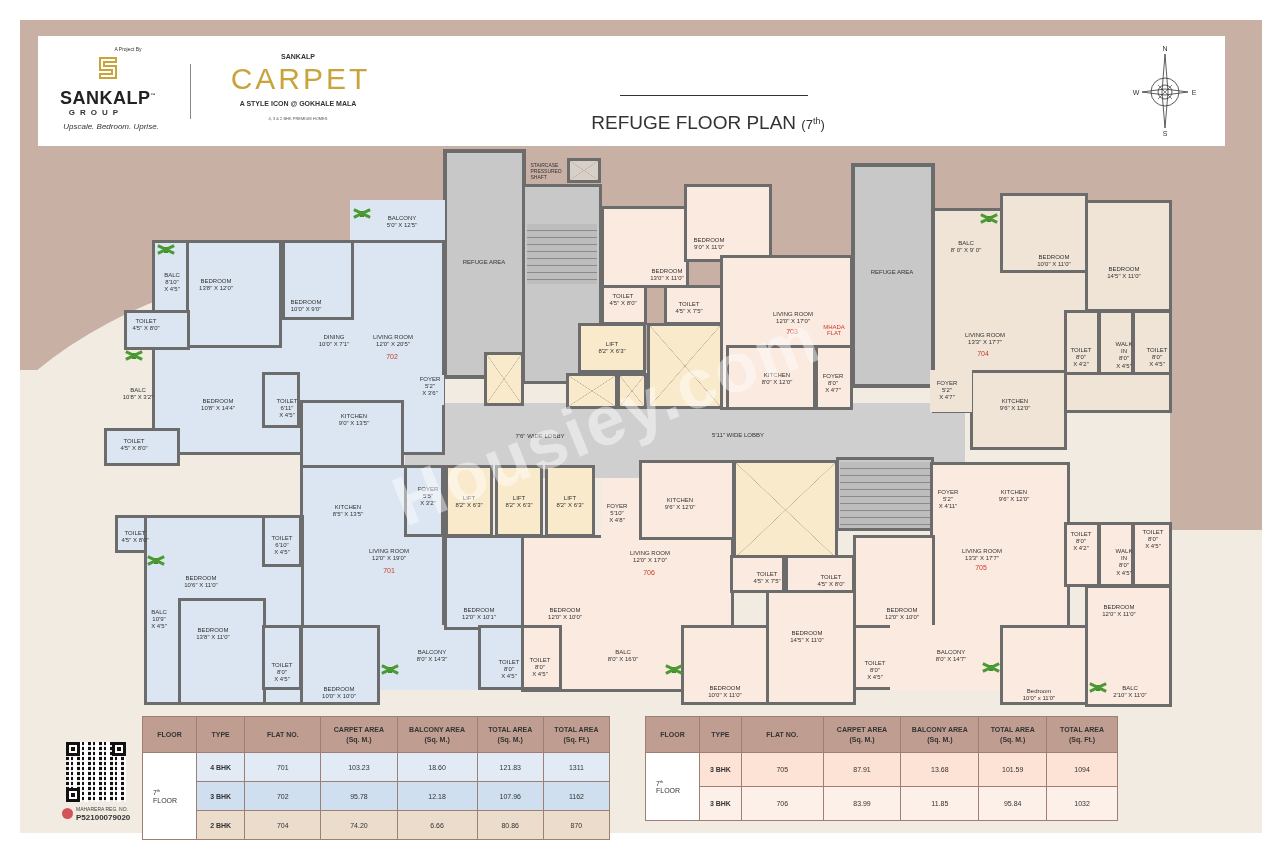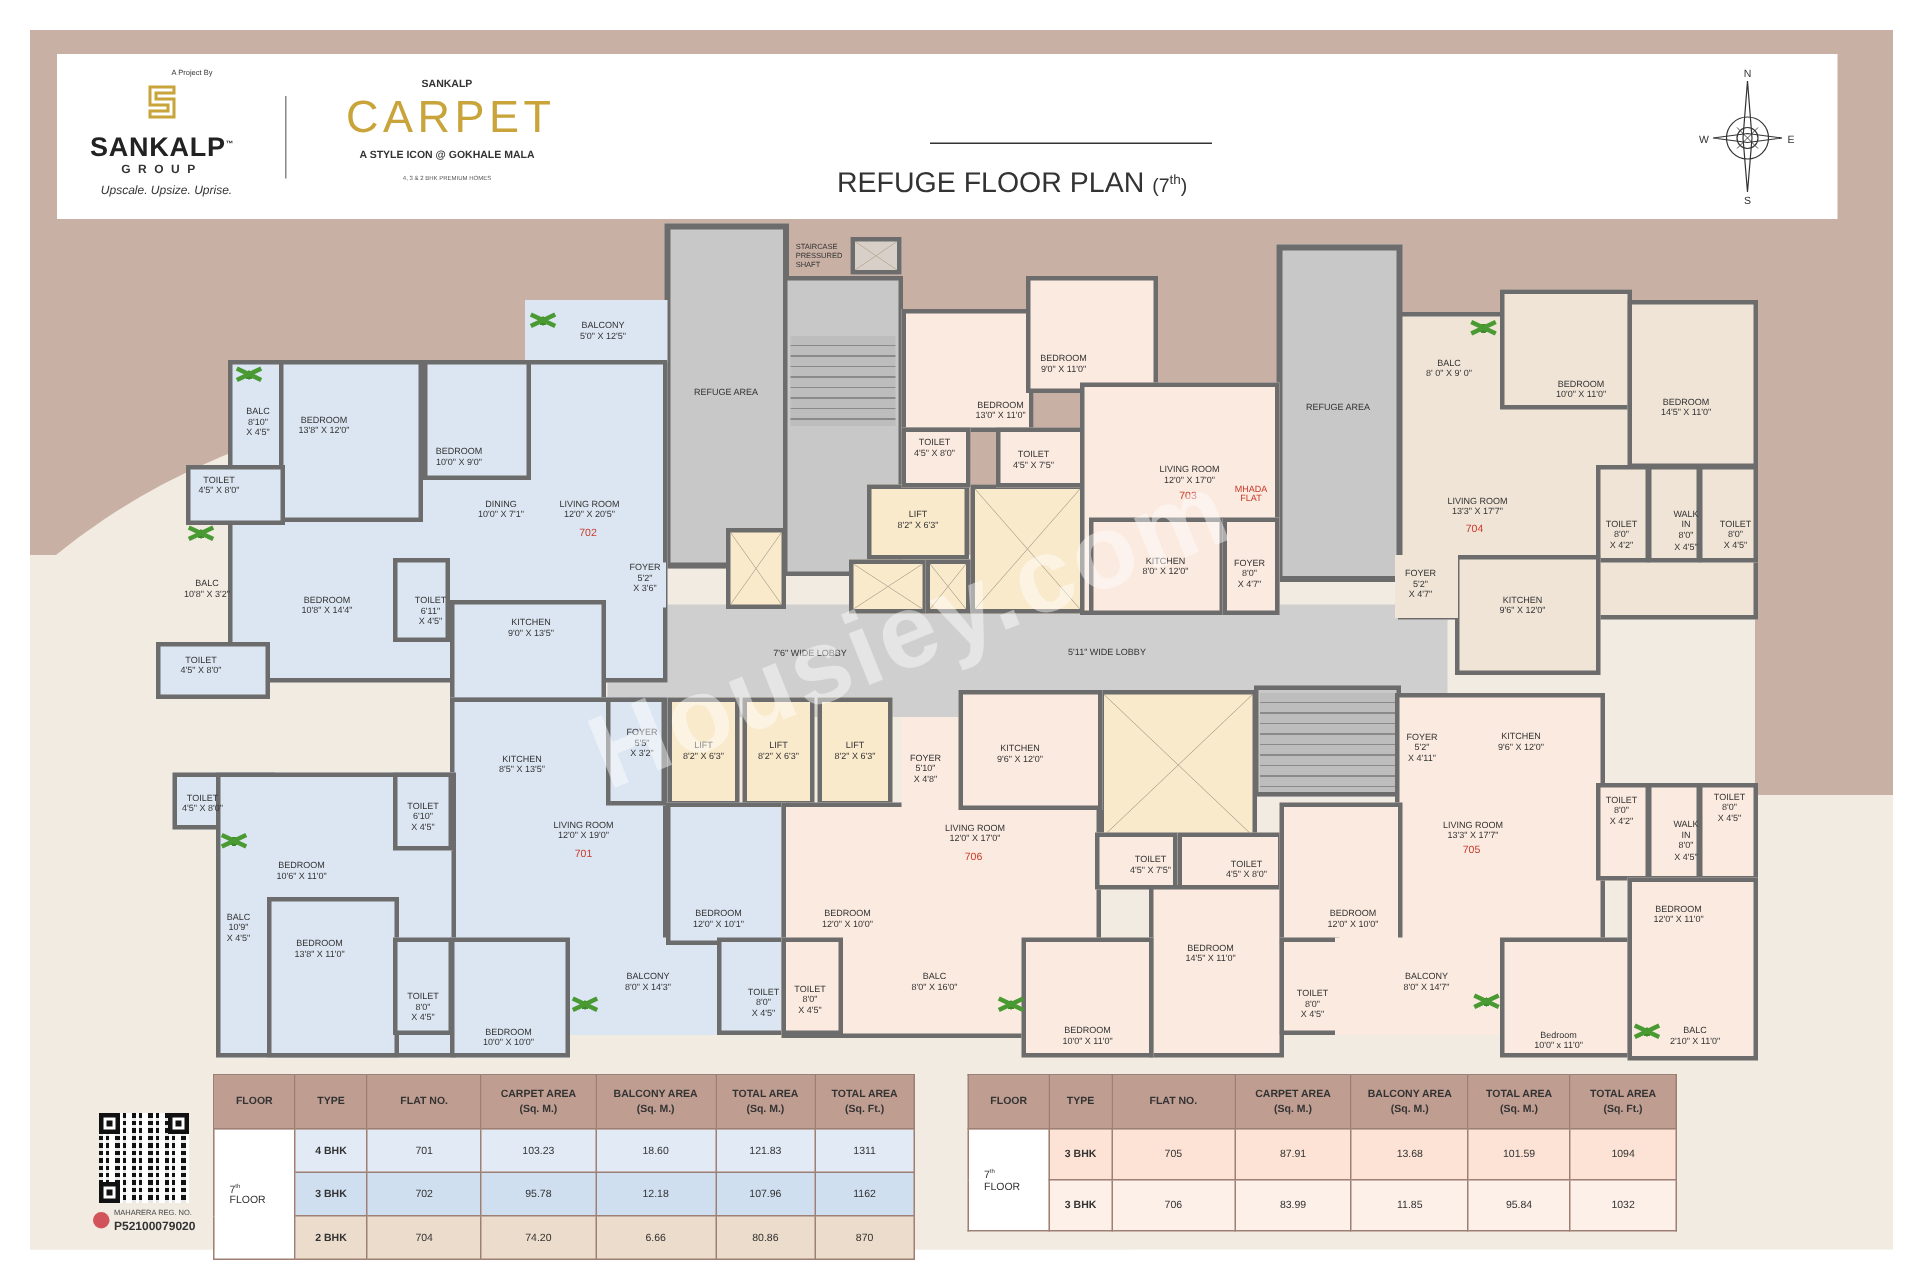--- a/index.html
+++ b/index.html
@@ -9,30 +9,30 @@
   #canvas { position: absolute; left: 20px; top: 20px; width: 1242px; height: 813px; background: #f1ebe2; overflow: hidden; }
   #taupe-top { position: absolute; left: 0; top: 0; width: 1242px; height: 350px; background: #c9b0a5; }
   #cream-curve { position: absolute; left: -150px; top: 250px; width: 900px; height: 900px; border-radius: 50%; background: #f1ebe2; }
   #taupe-right { position: absolute; left: 1150px; top: 330px; width: 92px; height: 180px; background: #c9b0a5; }
 
   #header { position: absolute; left: 38px; top: 36px; width: 1187px; height: 110px; background: #ffffff; }
   .h-logo { position: absolute; text-align: center; }
   #project-by { left: 60px; top: 10px; width: 60px; font-size: 5px; color: #333; }
   #sankalp-mark { position: absolute; left: 58px; top: 20px; width: 24px; height: 26px; }
   #group-name { left: 20px; top: 52px; width: 100px; font-size: 18px; font-weight: bold; color: #222; letter-spacing: 0.5px; }
-  #group-word { left: 20px; top: 72px; width: 100px; font-size: 8px; letter-spacing: 5px; color: #333; font-weight: bold; }
+  #group-word { left: 8px; top: 72px; width: 100px; font-size: 8px; letter-spacing: 5px; color: #333; font-weight: bold; }
   #group-tagline { left: 18px; top: 86px; width: 110px; font-size: 8px; font-style: italic; color: #333; }
   #header-divider { position: absolute; left: 152px; top: 28px; width: 1px; height: 55px; background: #888; }
   #sierra-pre { left: 180px; top: 17px; width: 160px; font-size: 7px; font-weight: bold; color: #333; }
   #sierra-name { left: 170px; top: 26px; width: 185px; font-size: 30px; color: #c8a43a; letter-spacing: 3px; font-weight: normal; }
   #sierra-tag { left: 170px; top: 64px; width: 180px; font-size: 7px; font-weight: bold; color: #333; }
   #sierra-sub { left: 170px; top: 80px; width: 180px; font-size: 4px; color: #555; }
   #wing-title { position: absolute; left: 540px; top: 6px; width: 260px; text-align: center; font-size: 40px; font-weight: bold; color: #222; }
   #wing-rule { position: absolute; left: 582px; top: 59px; width: 188px; height: 1px; background: #333; }
-  #plan-title { position: absolute; left: 520px; top: 76px; width: 300px; font-size: 19px; color: #333; }
+  #plan-title { position: absolute; left: 520px; top: 76px; width: 300px; text-align: center; font-size: 19px; color: #333; }
   #plan-title sup { font-size: 9px; }
   #compass { position: absolute; left: 1092px; top: 6px; width: 70px; height: 96px; }
 
   .room { position: absolute; border: 4px solid #6c6c6c; }
   .blue { background: #dce6f2; }
   .peach { background: #fbeae0; }
   .beige { background: #efe4d6; }
   .lobby { background: #cfcfcf; }
   .grey { background: #c8c8c8; }
   .lift { background: #f9eacc; }
@@ -81,21 +81,21 @@
   <div id="taupe-right"></div>
 </div>
 
 <div id="header">
   <div class="h-logo" id="project-by">A Project By</div>
   <svg id="sankalp-mark" viewBox="0 0 24 26">
     <path d="M4 2 L20 2 L20 6 L8 6 L8 10 L20 10 L20 22 L4 22 L4 18 L16 18 L16 14 L4 14 Z" fill="none" stroke="#c8a43a" stroke-width="2"></path>
   </svg>
   <div class="h-logo" id="group-name"><span>SANKALP</span><sup style="font-size:5px">™</sup></div>
   <div class="h-logo" id="group-word">GROUP</div>
-  <div class="h-logo" id="group-tagline">Upscale. Upsize. Uprise.</div>
+  <div class="h-logo" id="group-tagline">Upscale. Bedroom. Uprise.</div>
   <div id="header-divider"></div>
   <div class="h-logo" id="sierra-pre">SANKALP</div>
   <div class="h-logo" id="sierra-name">CARPET</div>
   <div class="h-logo" id="sierra-tag">A STYLE ICON @ GOKHALE MALA</div>
   <div class="h-logo" id="sierra-sub">4, 3 &amp; 2 BHK PREMIUM HOMES</div>
   <div id="wing-rule"></div>
   <div id="plan-title">
     <span>REFUGE FLOOR PLAN</span>
     <span style="font-size:13px"><span>(7</span><sup>th</sup><span>)</span></span>
   </div>

